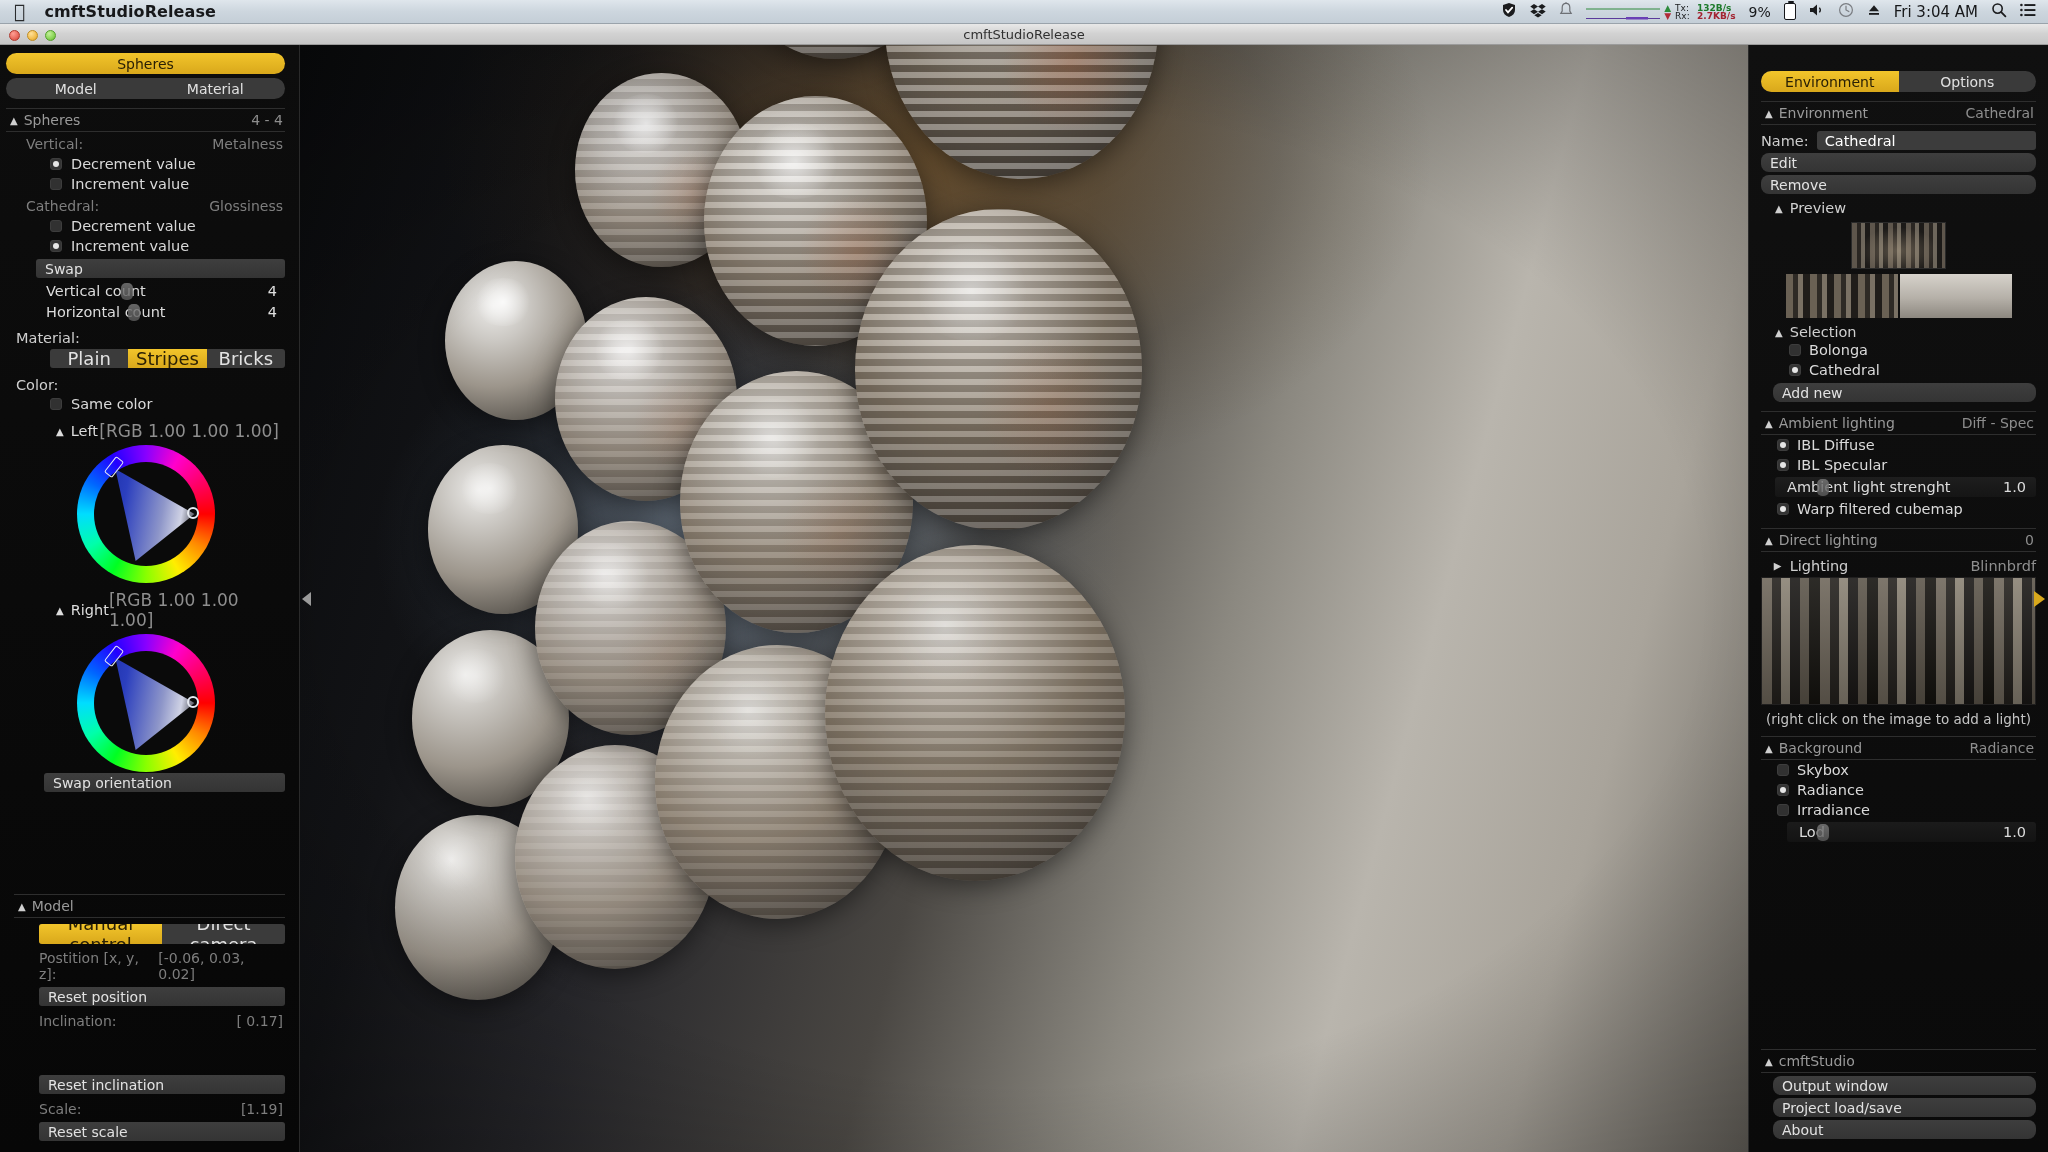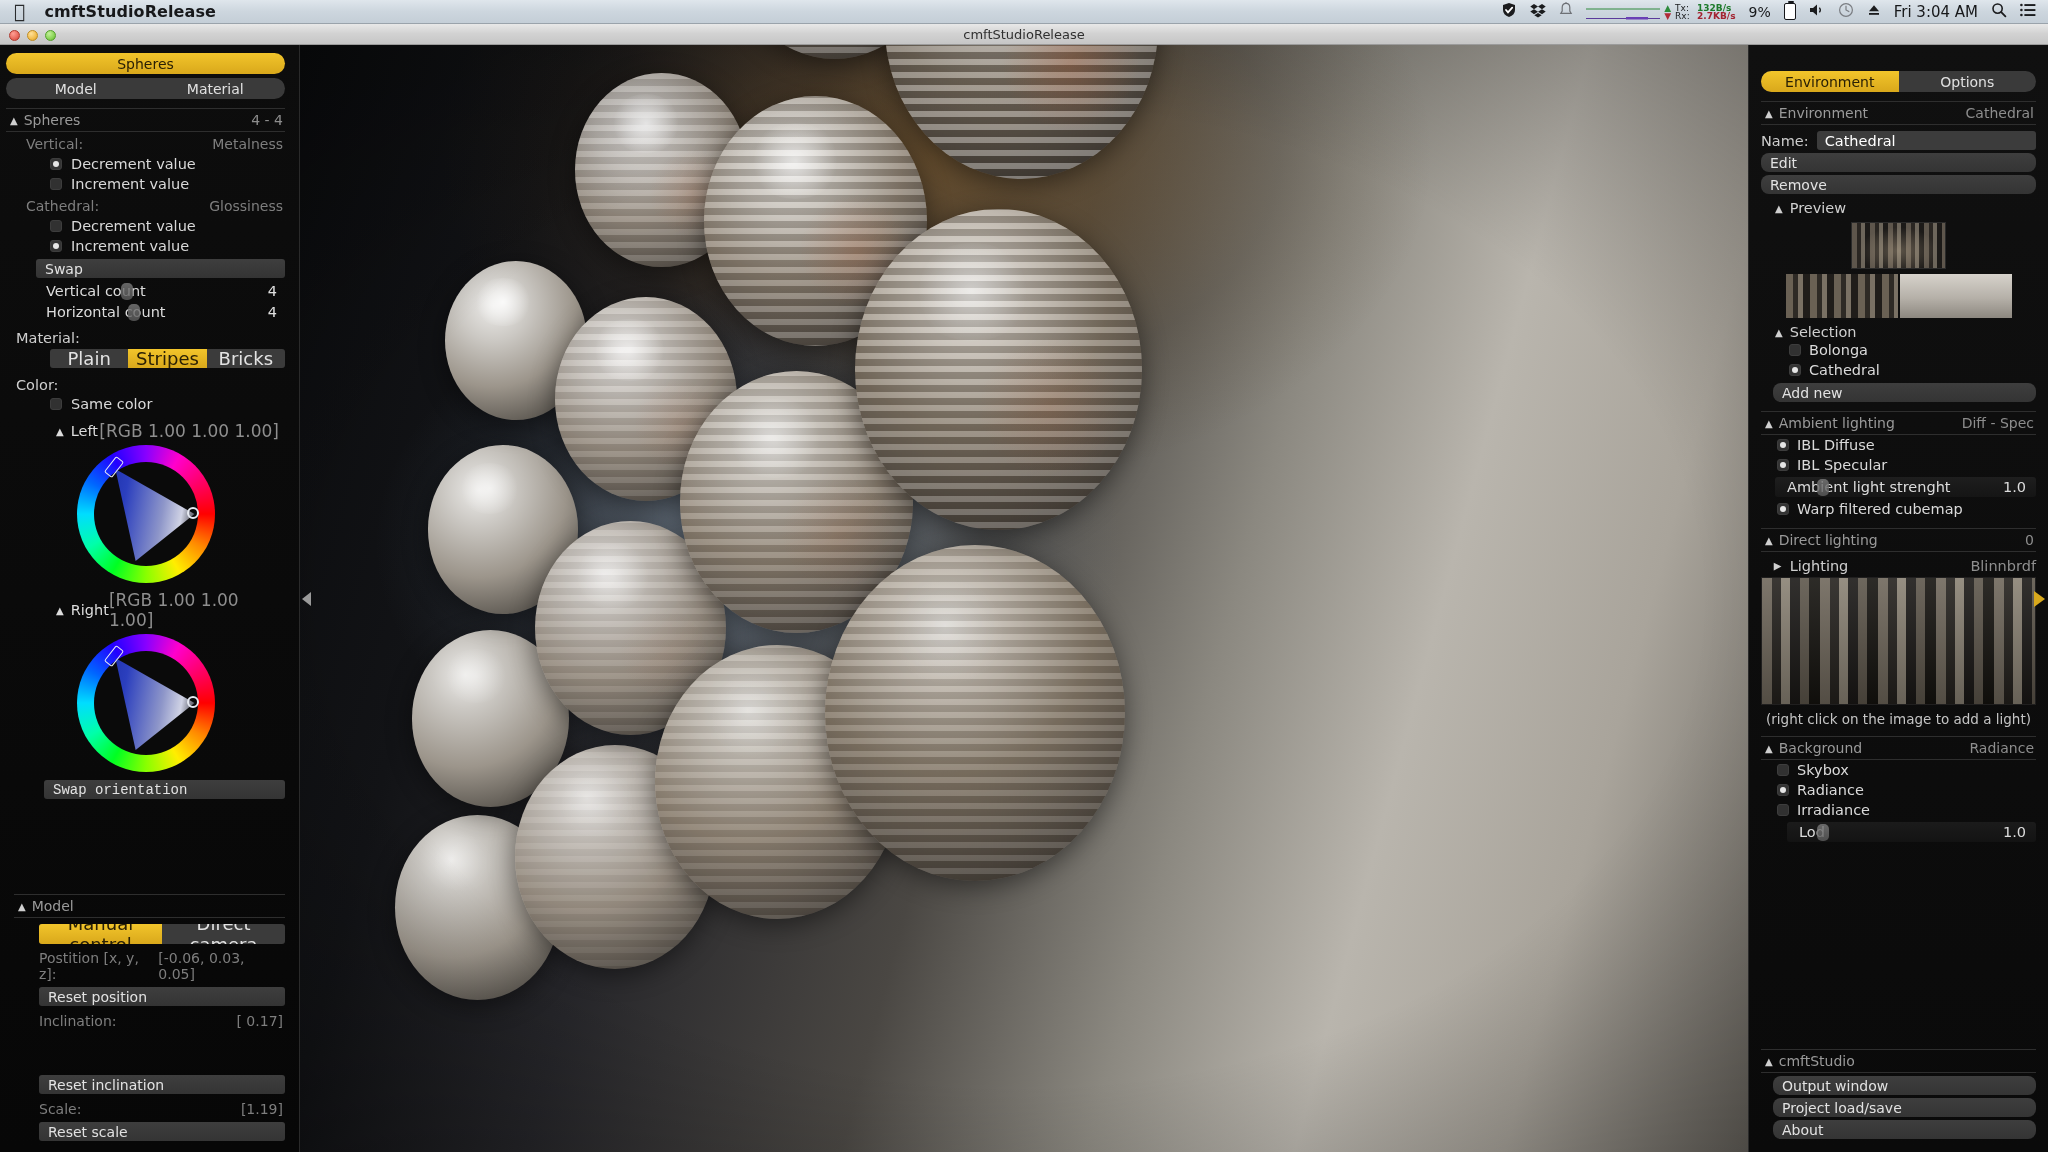--- a/index.html
+++ b/index.html
@@ -530,38 +530,38 @@
       <div class="wheel-wrap">
         <div class="wheel">
           <div class="ring"></div>
           <div class="ring-hole"></div>
           <div class="tri-shape"></div>
           <div class="hue-marker" style="left:32px; top:12px; transform:rotate(38deg);"></div>
           <div class="sv-marker" style="left:110px; top:62px;"></div>
         </div>
       </div>
 
-      <div class="btn" style="margin:8px 0 0 38px;font-family:Liberation Mono, monospace;">Swap orientation</div>
+      <div class="btn" style="margin:1px 0 0 38px;">Swap orientation</div>
     </div>
 
     <div class="model-sect">
       <div class="sect-head" style="margin-top:0;">
         <div class="left">
           <span class="tri">▲</span>
           <span>Model</span>
         </div>
         <div class="right"></div>
       </div>
       <div class="seg3" style="margin:6px 0 2px 25px; height:20px;">
         <div class="active">Manual control</div>
         <div>Direct camera</div>
       </div>
       <div class="row-lbl" style="padding-left:25px;">
         <span>Postition [x, y, z]:</span>
-        <span>[-0.06,  0.03,  0.05]</span>
+        <span>[-0.06,  0.03,  0.02]</span>
       </div>
       <div class="btn" style="margin-left:25px;">Reset position</div>
       <div class="row-lbl" style="padding-left:25px;">
         <span>Inclination:</span>
         <span>[ 0.17]</span>
       </div>
       <div class="btn" style="margin-left:25px;margin-top:44px;">Reset inclination</div>
       <div class="row-lbl" style="padding-left:25px;">
         <span>Scale:</span>
         <span>[1.19]</span>

